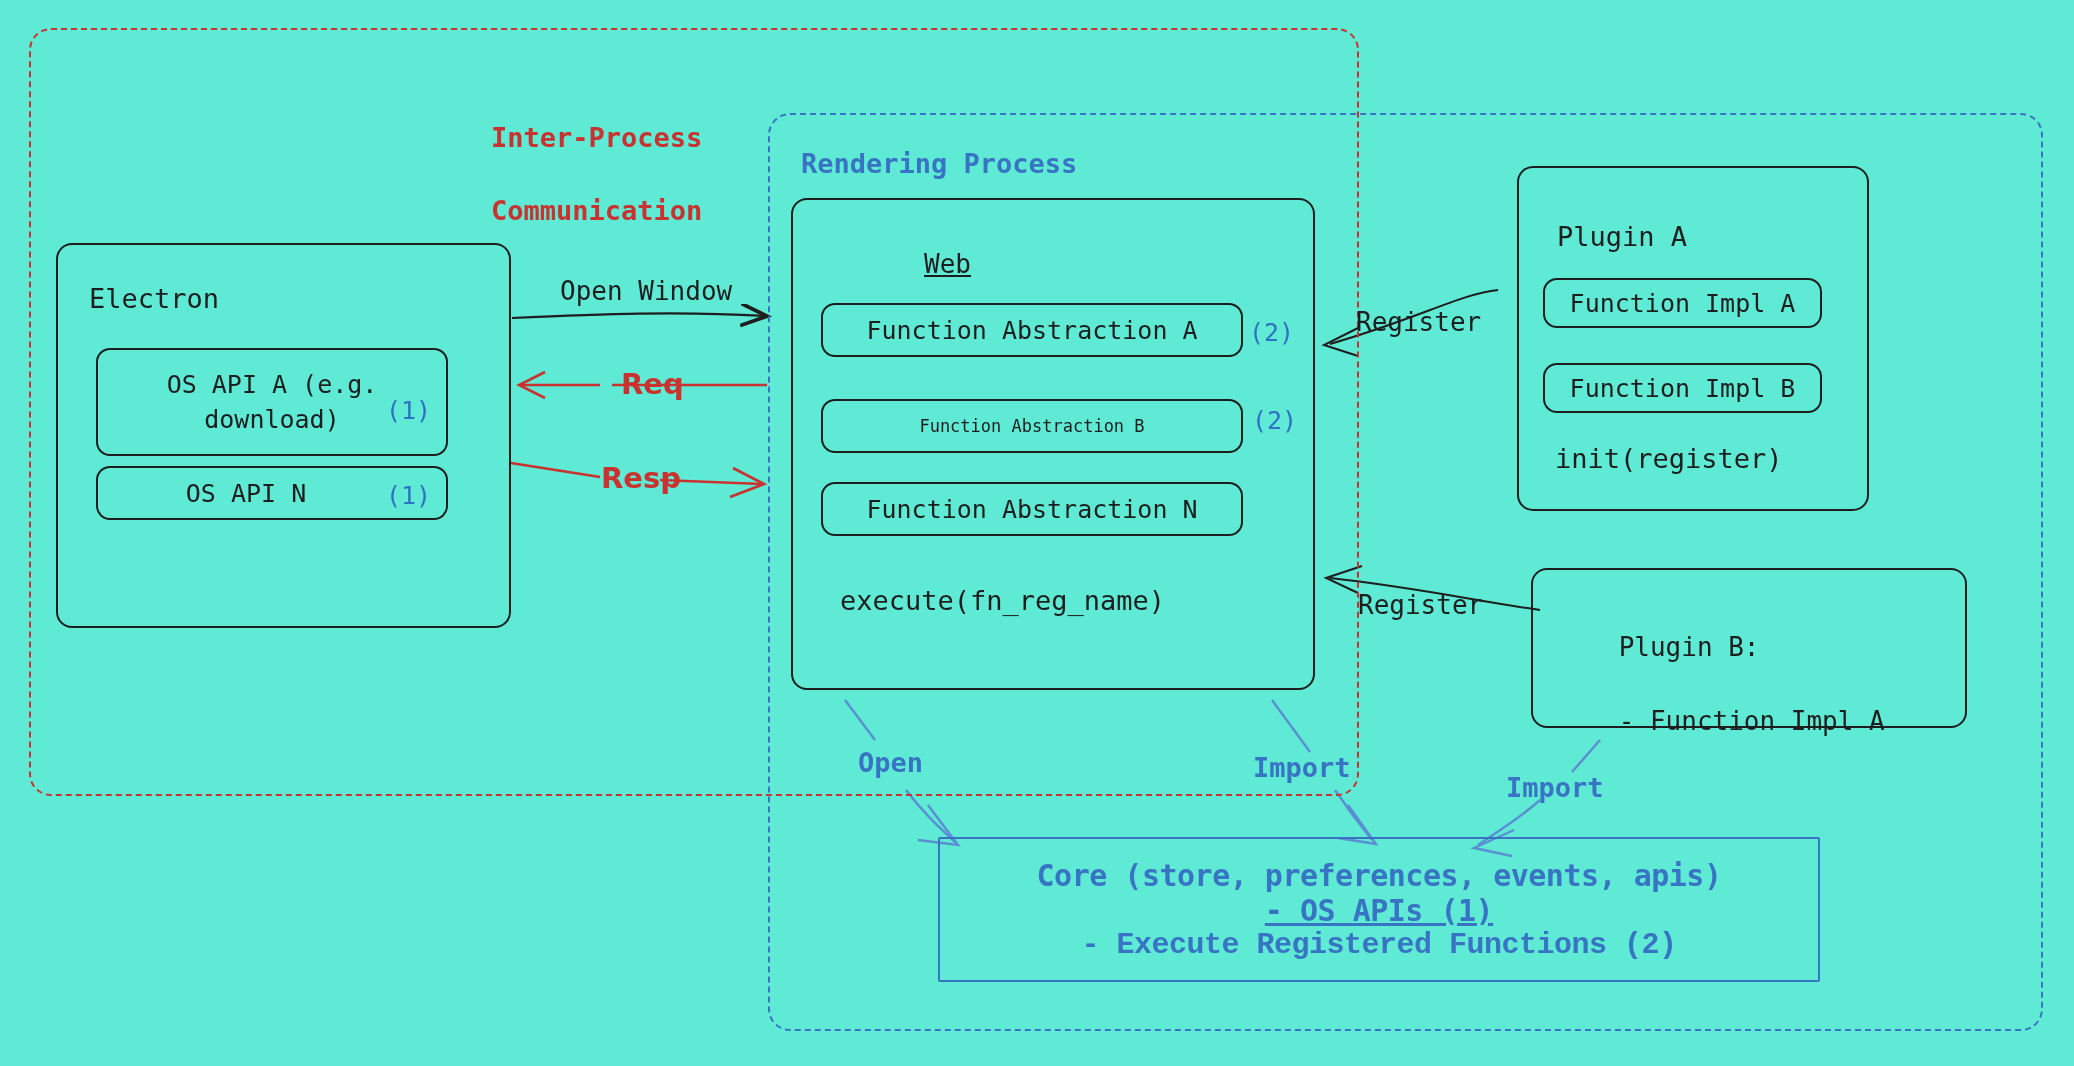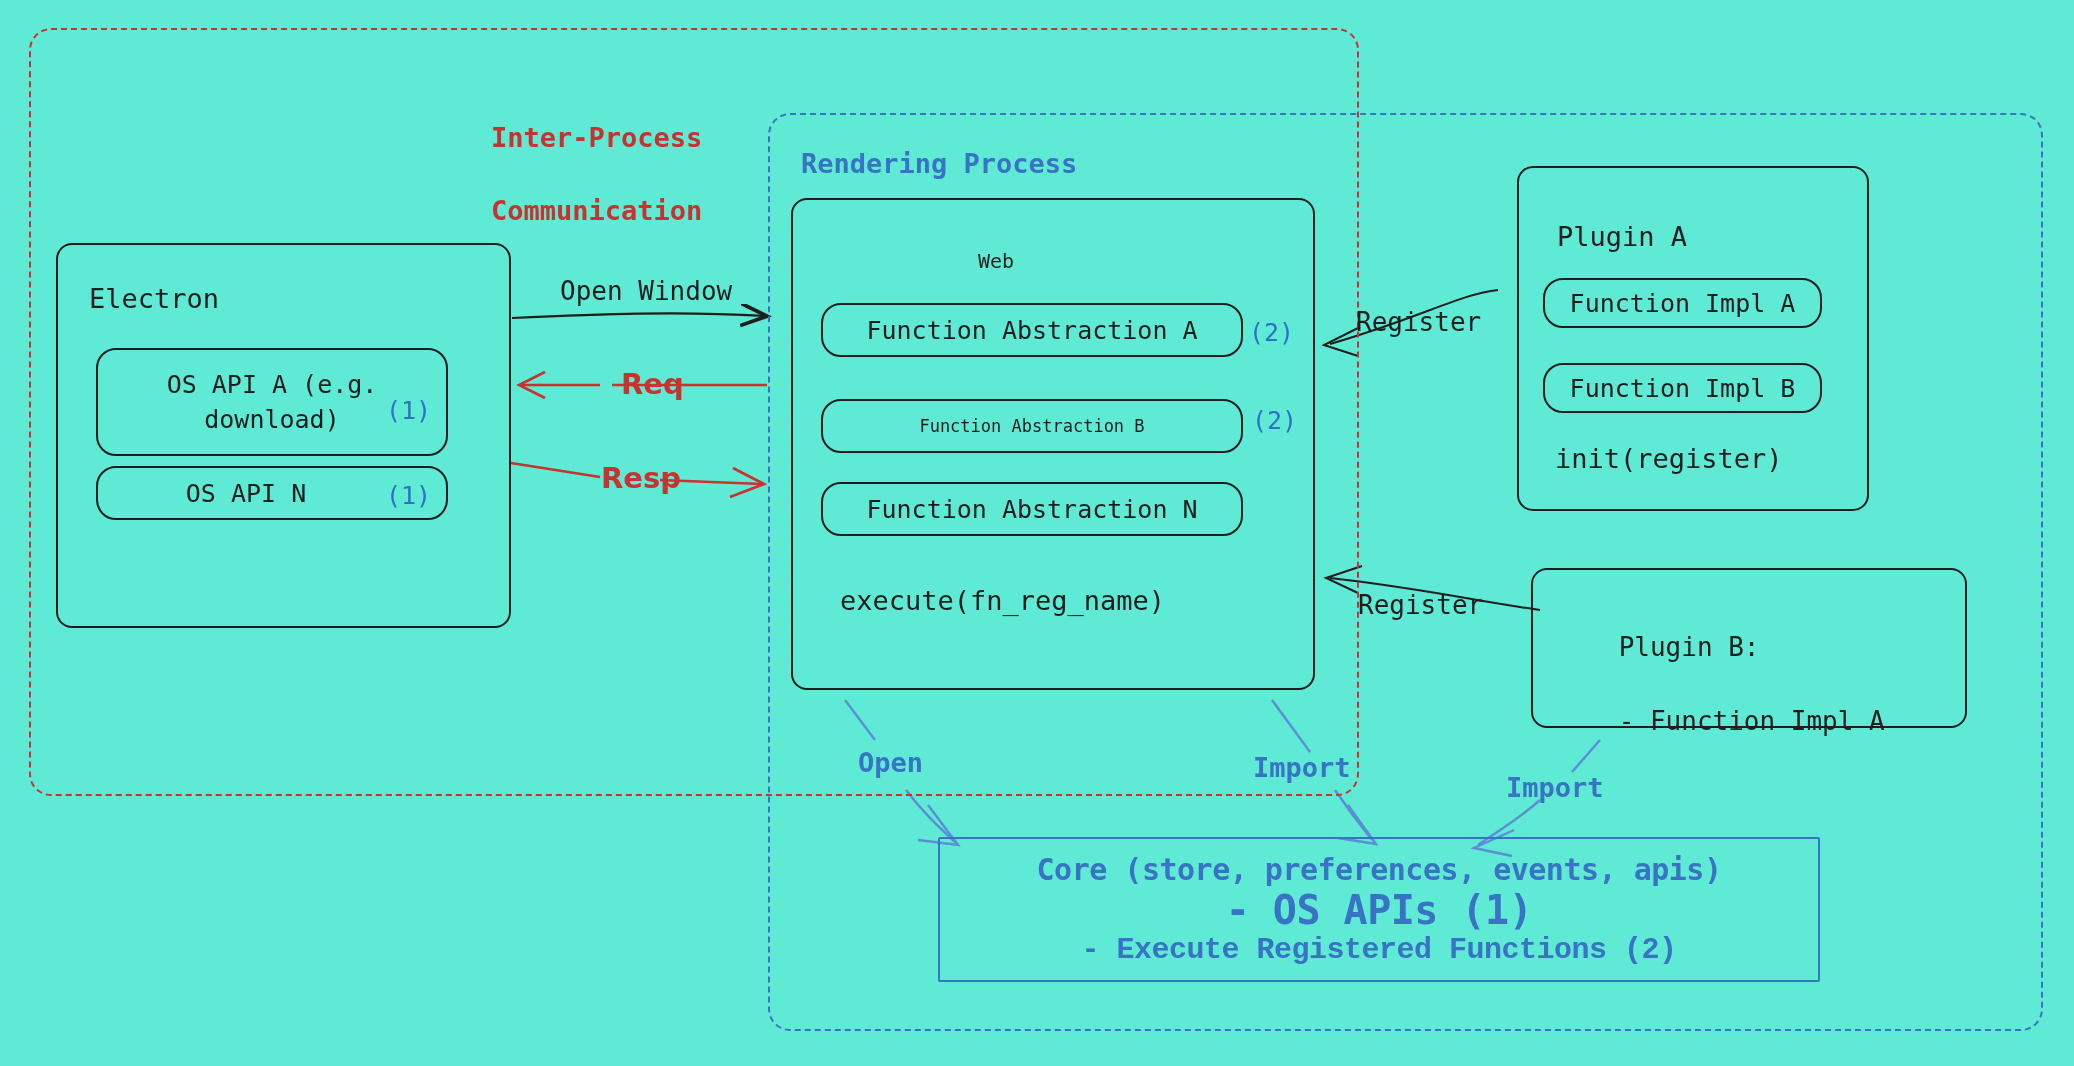--- a/index.html
+++ b/index.html
@@ -71,21 +71,21 @@
   .title-in-box {
     position: absolute;
     font-family: "DejaVu Sans Mono", monospace;
     color: #1e1e1e;
     white-space: pre;
   }
   .inner-pill {
     position: absolute;
     box-sizing: border-box;
     border: 2.2px solid #1e1e1e;
-    border-radius: 20px;
+    border-radius: 14px;
     display: flex;
     align-items: center;
     justify-content: center;
     font-family: "DejaVu Sans Mono", monospace;
     color: #1e1e1e;
     white-space: pre;
   }
   .annot {
     position: absolute;
     font-family: "DejaVu Sans Mono", monospace;
@@ -211,21 +211,21 @@
   <div class="arrow-label" style="left:1358px; top:590px; font-size:26px; color:#1e1e1e;">Register</div>
 
   <div class="arrow-label blue-text bold" style="left:858px; top:747px; font-size:27px;">Open</div>
 
   <div class="arrow-label blue-text bold" style="left:1253px; top:752px; font-size:27px;">Import</div>
 
   <div class="arrow-label blue-text bold" style="left:1506px; top:772px; font-size:27px;">Import</div>
 
   <div class="node solid-box" style="left:791px; top:198px; width:524px; height:492px;">
   </div>
-  <div class="title-in-box" style="left:978px; top:249px; font-size:20px;">Web</div>
+  <div class="title-in-box" style="left:924px; top:249px; font-size:26px;text-decoration:underline;">Web</div>
 
   <div class="inner-pill" style="left:821px; top:303px; width:422px; height:54px; font-size:25px;">
     <span>Function Abstraction A</span>
   </div>
   <div class="annot" style="left:1249px; top:318px; font-size:25px;">(2)</div>
 
   <div class="inner-pill" style="left:821px; top:399px; width:422px; height:54px; font-size:17px;">
     <span>Function Abstraction B</span>
   </div>
   <div class="annot" style="left:1252px; top:406px; font-size:25px;">(2)</div>
@@ -252,17 +252,17 @@
 
   <div class="node solid-box" style="left:1531px; top:568px; width:436px; height:160px;">
   </div>
   <div class="title-in-box" style="left:1556px; top:592px; font-size:26px; line-height:1.42;">
     <span>Plugin B:</span><br>
     <span>- Function Impl A</span><br>
   </div>
 
   <div class="node solid-blue-box" style="left:938px; top:837px; width:882px; height:145px;">
     <div class="core-line" style="font-size:30px;">Core (store, preferences, events, apis)</div>
-    <div class="core-line" style="font-size:40px;">- OS APIs (1)</div>
+    <div class="core-line" style="font-size:30px;text-decoration:underline;">- OS APIs (1)</div>
     <div class="core-line" style="font-size:30px;font-family:Liberation Mono, monospace;">- Execute Registered Functions (2)</div>
   </div>
 
 </div>
 
 </body></html>

